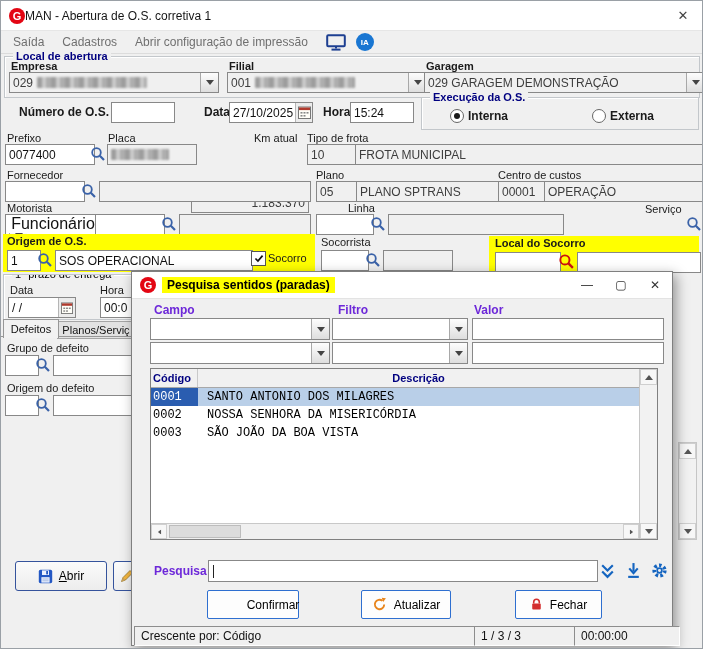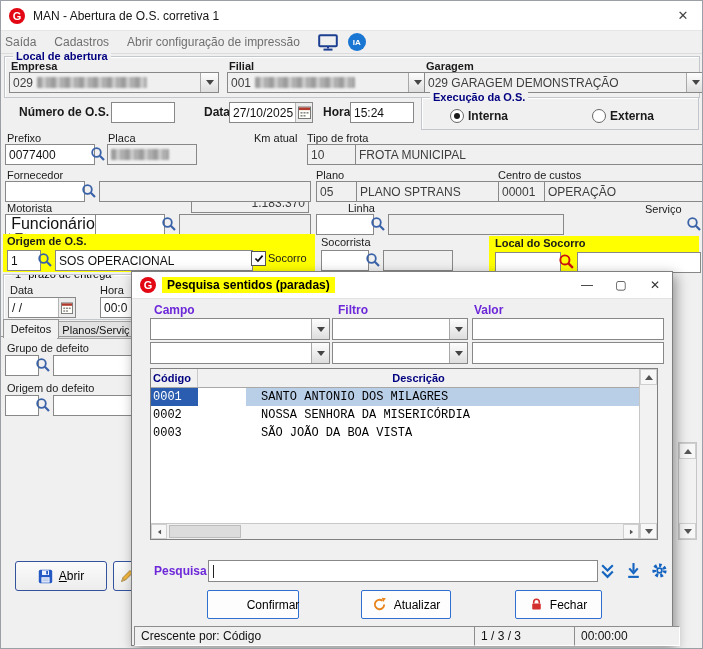--- a/index.html
+++ b/index.html
@@ -7,23 +7,23 @@
     position:relative; width:703px; height:649px; overflow:hidden;
     font-family:"Liberation Sans", sans-serif; font-size:12px;
     background:#f0f0f0; border:1px solid #9aa0a6; box-sizing:border-box;
   }
   .abs { position:absolute; box-sizing:border-box; }
 
   
   .titlebar { display:flex; align-items:center; background:#fff; border-bottom:1px solid #e6e6e6; padding-left:8px; }
   .logo { width:16px; height:16px; border-radius:50%; background:#e30613; color:#fff; font-weight:bold;
           font-size:11px; display:flex; align-items:center; justify-content:center; flex:none; }
-  .title-text { margin-left:8px; color:#151515; }
+  .title-text { margin-left:0; color:#151515; }
   .win-close { margin-left:auto; width:42px; height:100%; display:flex; align-items:center; justify-content:center; color:#444; font-size:13px; }
-  .menubar { display:flex; align-items:center; background:#f0f0f0; border-bottom:1px solid #dcdcdc; padding-left:4px; }
+  .menubar { display:flex; align-items:center; background:#f0f0f0; border-bottom:1px solid #dcdcdc; padding-left:12px; }
   .menu-item { color:#6f6f6f; margin-right:18px; white-space:nowrap; }
   .ia-badge { width:18px; height:18px; border-radius:50%; background:#1976d2; color:#fff; font-size:8px; font-weight:bold;
               display:flex; align-items:center; justify-content:center; margin-left:10px; }
 
   
   .grp { border:1px solid #c3c7cb; box-shadow:inset 1px 1px 0 #ffffff; }
   .grp-legend { position:absolute; top:-7px; left:8px; background:#f0f0f0; padding:0 3px; font-size:11px; white-space:nowrap; }
   .navy { color:#000080; font-weight:bold; }
   .lbl { position:absolute; font-size:11px; color:#1a1a1a; white-space:nowrap; }
   .lbl.big { font-size:12px; }
@@ -74,21 +74,21 @@
   .win-btn { width:34px; height:26px; display:flex; align-items:center; justify-content:center; color:#333; font-size:12px; }
   .hd { position:absolute; font-weight:bold; font-size:12px; color:#6d28d9; }
 
   .pgrid { position:absolute; left:18px; top:96px; width:506px; height:170px; background:#fff; border:1px solid #808080; display:flex; }
   .pg-left { width:488px; display:flex; flex-direction:column; }
   .pg-head { height:18px; display:flex; background:#f1f1f1; border-bottom:1px solid #a8a8a8; color:#000080; font-weight:bold; font-size:11px; flex:none; }
   .pg-head .c1 { width:47px; border-right:1px solid #c9c9c9; display:flex; align-items:center; padding-left:2px; box-sizing:border-box; }
   .pg-head .c2 { flex:1; display:flex; align-items:center; justify-content:center; }
   .pg-row { height:18px; display:flex; font-family:"Liberation Mono", monospace; font-size:12px; flex:none; }
   .pg-row .c1 { width:47px; padding-left:2px; box-sizing:border-box; display:flex; align-items:center; }
-  .pg-row .c2 { flex:1; padding-left:15px; display:flex; align-items:center;margin-left:48px; }
+  .pg-row .c2 { flex:1; padding-left:9px; display:flex; align-items:center; }
   .pg-row.sel .c1 { background:#2a5db0; color:#fff; }
   .pg-row.sel .c2 { background:#b9cfe8; color:#000; }
   .pg-fill { flex:1; background:#fff; }
   .sb-h { height:15px; background:#f0f0f0; border-top:1px solid #c8c8c8; display:flex; align-items:center; justify-content:space-between; flex:none; }
   .sb-h .sb-btn { width:16px; height:100%; }
   .sb-thumb { width:70px; height:11px; background:#dcdcdc; border:1px solid #bdbdbd; margin-left:2px; }
   .pg-vwrap { width:17px; display:flex; flex-direction:column; border-left:1px solid #c6c6c6; background:#f2f2f2; }
   .pg-vwrap .track { flex:1; }
 
   .pbtn { position:absolute; height:27px; background:#fdfdfd; border:1px solid #2e6fd0; border-radius:2px;

